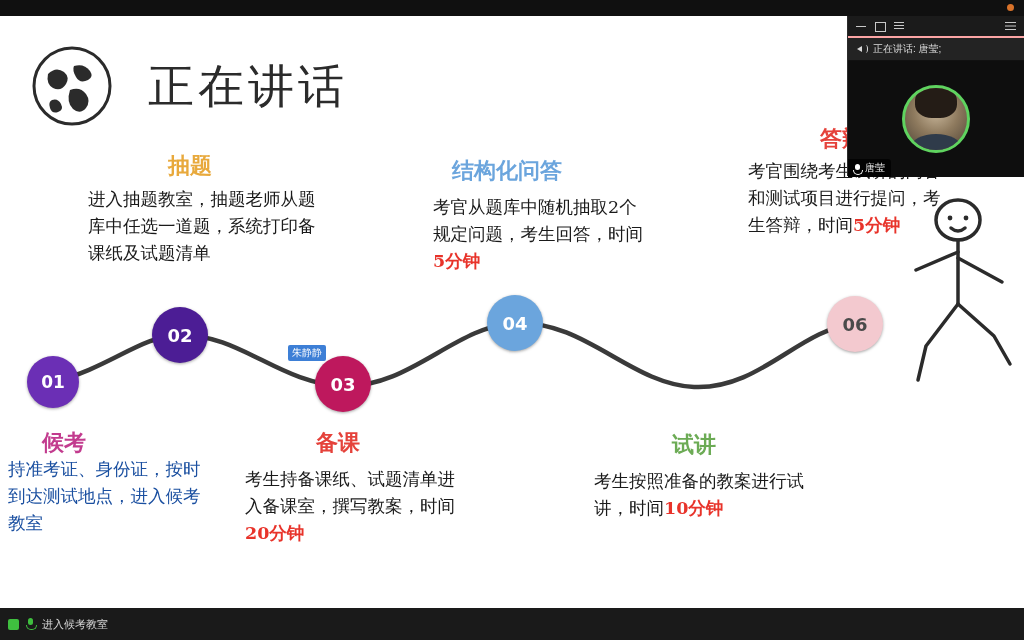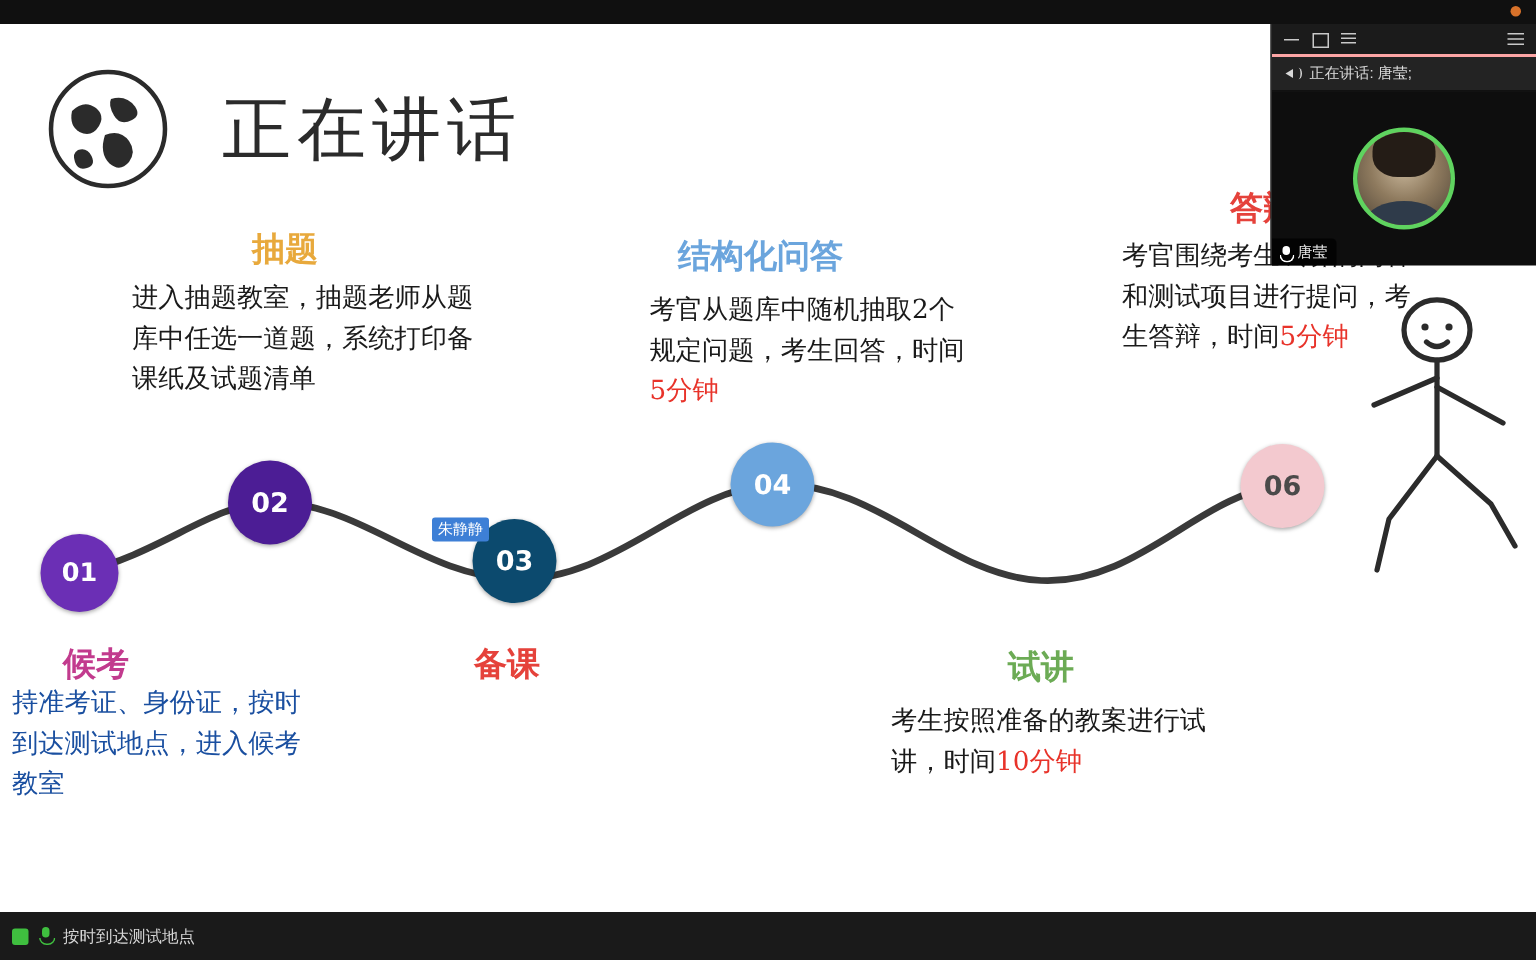--- a/index.html
+++ b/index.html
@@ -75,20 +75,21 @@
   }
   .step-body {
     position: absolute;
     font-family: "DejaVu Serif", serif;
     font-size: 17.5px;
     line-height: 1.55;
     color: #1a1a1a;
   }
   .hl {
     color: #e8332a;
+    font-weight: bold;
   }
   
   .runner {
     position: absolute;
     right: 6px;
     top: 180px;
     width: 120px;
     height: 200px;
   }
   
@@ -375,39 +376,40 @@
       <svg width="1024" height="592" style="position:absolute;left:0;top:0">
         <path d="M53 366 C 110 352, 140 320, 180 319 C 240 318, 280 368, 343 370 C 410 372, 455 310, 515 307 C 585 304, 630 368, 694 371 C 760 374, 800 312, 855 308" fill="none" stroke="#3a3a3a" stroke-width="4.5" stroke-linecap="round"></path>
       </svg>
 
       <div class="node" style="left:27px;top:340px;width:52px;height:52px;background:#6b2fb5;font-size:17px;">
         <span>01</span>
       </div>
       <div class="node" style="left:152px;top:291px;width:56px;height:56px;background:#4c1d95;font-size:18px;">
         <span>02</span>
       </div>
-      <div class="node" style="left:315px;top:330px;width:56px;height:56px;background:#0c4a6e;font-size:18px;">
+      <div class="node" style="left:315px;top:340px;width:56px;height:56px;background:#be185d;font-size:18px;">
         <span>03</span>
       </div>
       <div class="node" style="left:487px;top:279px;width:56px;height:56px;background:#6ba5dd;font-size:18px;">
         <span>04</span>
       </div>
       <div class="node" style="left:827px;top:280px;width:56px;height:56px;background:#f3c9cf;color:#4a4a4a;font-size:18px;">
         <span>06</span>
       </div>
 
       <div class="name-tag" style="left:288px;top:329px;">朱静静</div>
 
       <div class="step-heading" style="left:42px;top:412px;color:#c23b8e;">候考</div>
       <div class="step-body" style="left:8px;top:440px;width:200px;color:#1a4fa0;">持准考证、身份证，按时到达测试地点，进入候考教室</div>
 
       <div class="step-heading" style="left:168px;top:135px;color:#e8a93c;">抽题</div>
       <div class="step-body" style="left:88px;top:170px;width:232px;">进入抽题教室，抽题老师从题库中任选一道题，系统打印备课纸及试题清单</div>
 
       <div class="step-heading" style="left:316px;top:412px;color:#e5423b;">备课</div>
+      <div class="step-body" style="left:245px;top:450px;width:215px;"><span>考生持备课纸、试题清单进入备课室，撰写教案，时间</span><span class="hl">20分钟</span></div>
 
       <div class="step-heading" style="left:452px;top:140px;color:#6ba5dd;">结构化问答</div>
       <div class="step-body" style="left:410px;top:178px;width:215px;margin-left:23px;"><span>考官从题库中随机抽取2个规定问题，考生回答，时间</span><span class="hl">5分钟</span></div>
 
       <div class="step-heading" style="left:672px;top:414px;color:#6cab55;">试讲</div>
       <div class="step-body" style="left:594px;top:452px;width:215px;"><span>考生按照准备的教案进行试讲，时间</span><span class="hl">10分钟</span></div>
 
       <div class="step-heading" style="left:820px;top:108px;color:#e5423b;">答辩</div>
       <div class="step-body" style="left:748px;top:142px;width:205px;"><span>考官围绕考生试讲的内容和测试项目进行提问，考生答辩，时间</span><span class="hl">5分钟</span></div>
 
@@ -457,16 +459,16 @@
       </div>
     </div>
   </div>
 
   <div id="bottombar">
     <span class="sq-green"></span>
     <span class="mic-mini">
       <span class="cap"></span>
         <span class="base"></span>
     </span>
-    <span>按时到达测试地点</span>
+    <span>进入候考教室</span>
   </div>
 
 </div>
 
 </body></html>

